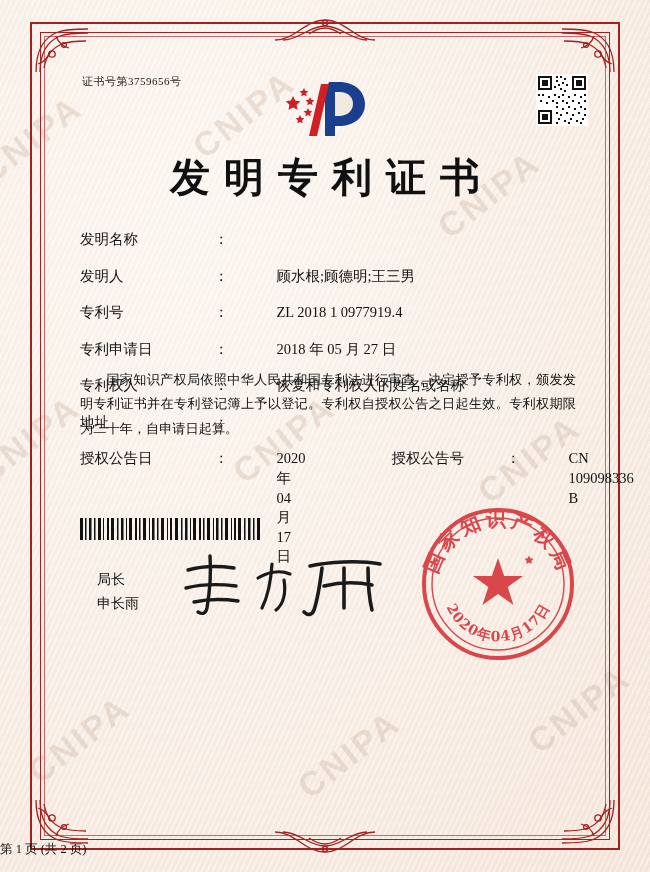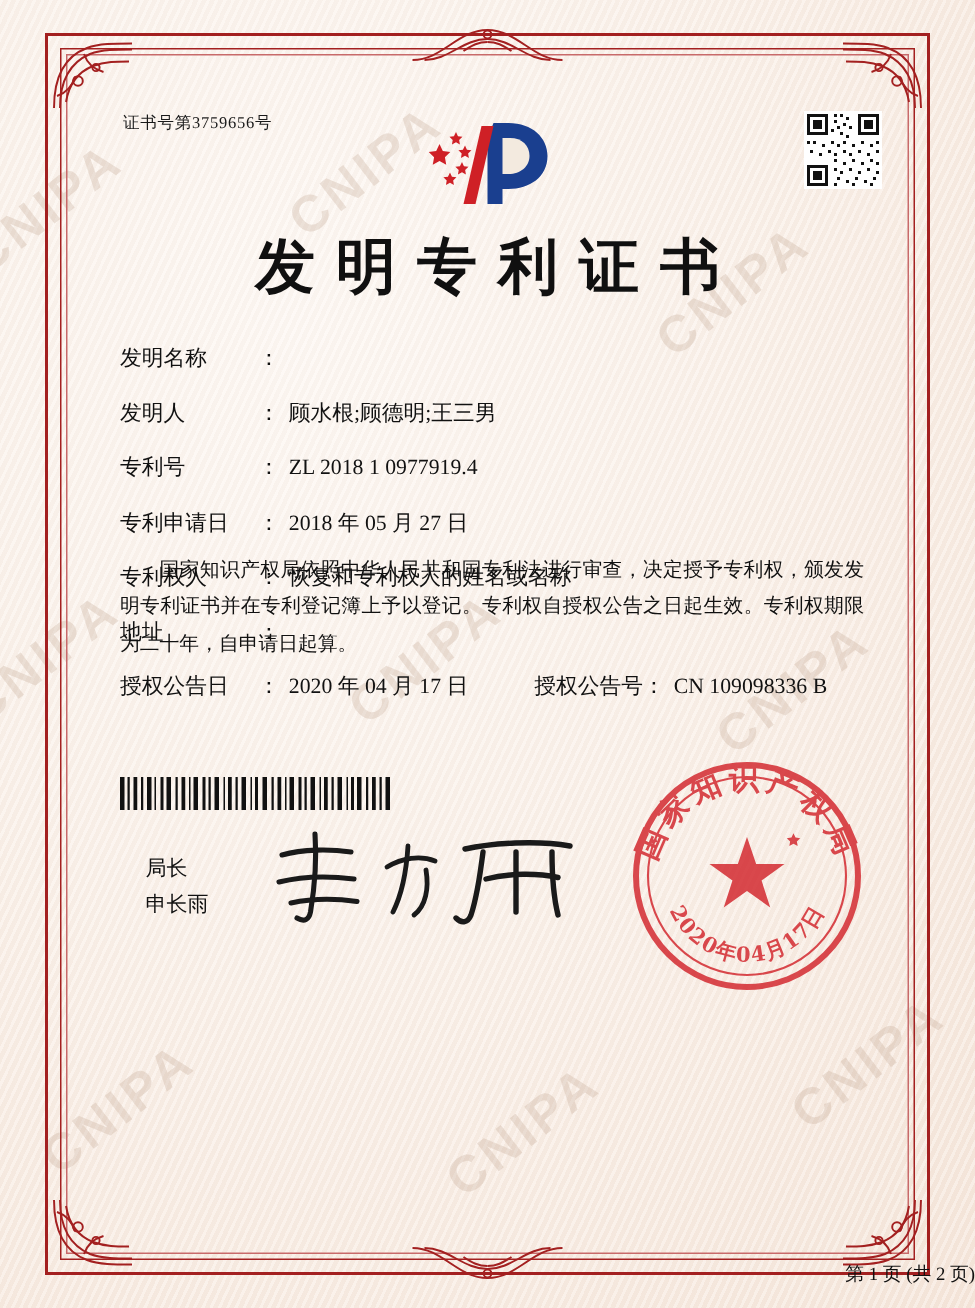--- a/index.html
+++ b/index.html
@@ -165,20 +165,21 @@
     top: 178px;
     width: 500px;
     font-size: 14.5px;
     color: #111;
   }
   .field-row {
     display: flex;
     align-items: baseline;
     margin-bottom: 17px;
     line-height: 1.35;
+    gap: 42px;
   }
   .field-label {
     width: 92px;
     flex: 0 0 92px;
     letter-spacing: 0px;
     white-space: nowrap;
   }
   .field-label.spread {
     display: flex;
     justify-content: space-between;
@@ -248,21 +249,21 @@
     top: 452px;
     width: 160px;
     height: 160px;
   }
   .seal svg { display: block; width: 100%; height: 100%; }
 
   .page-footer {
     position: absolute;
     left: 0; right: 0;
     bottom: 14px;
-    text-align: right;
+    text-align: left;
     font-size: 12.5px;
     color: #111;
   }
 </style>
 </head>
 <body>
 
 <div class="page">
 
   <div class="paper-texture"></div>

